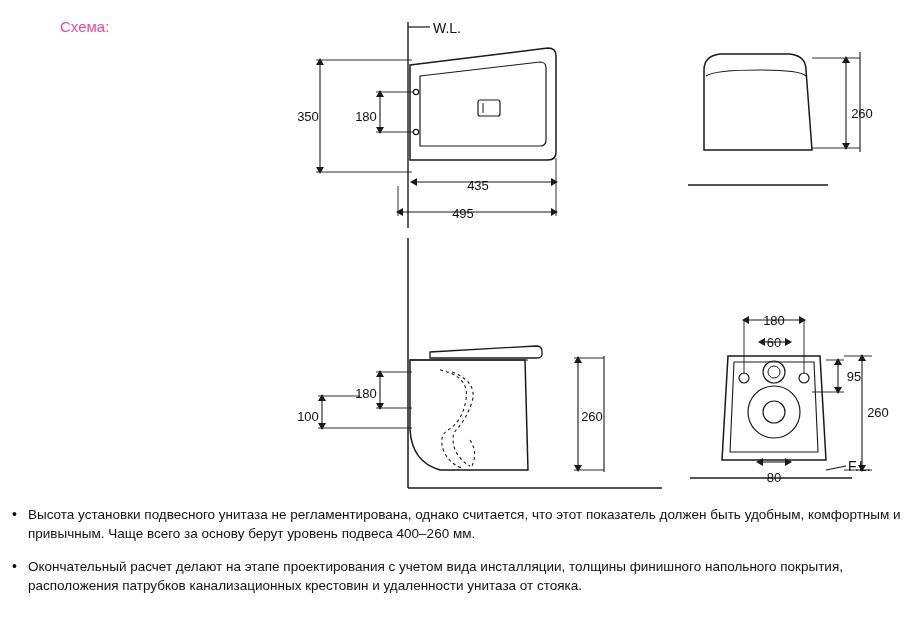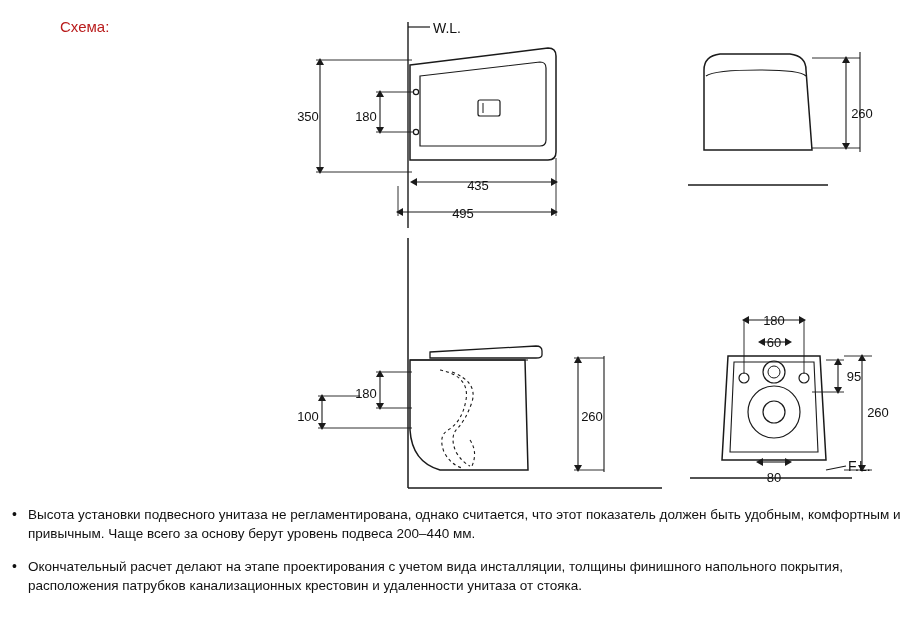--- a/index.html
+++ b/index.html
@@ -3,21 +3,21 @@
 <meta charset="utf-8">
 <style>
   html,body{margin:0;padding:0;}
   body{
     width:910px;height:632px;background:#ffffff;
     font-family:"Liberation Sans", sans-serif;
     color:#1a1a1a;position:relative;overflow:hidden;
   }
   .title{
     position:absolute;left:60px;top:18px;
-    font-size:15px;color:#b91c1c;
+    font-size:15px;color:#ec4899;
   }
   svg.diagram{position:absolute;left:0;top:0;}
   text{font-family:"Liberation Sans", sans-serif;fill:#111;}
   .dim{font-size:13px;}
   .lbl{font-size:14px;}
   .bullets{
     position:absolute;left:12px;top:505px;width:890px;
     font-size:13.5px;line-height:1.42;color:#111;
   }
   .bullet{display:flex;align-items:flex-start;margin-bottom:14px;}
@@ -175,19 +175,19 @@
   <text class="dim" x="774" y="325" text-anchor="middle">180</text>
   <text class="dim" x="774" y="347" text-anchor="middle">60</text>
   <text class="dim" x="854" y="381" text-anchor="middle">95</text>
   <text class="dim" x="878" y="417" text-anchor="middle">260</text>
   <text class="dim" x="774" y="482" text-anchor="middle">80</text>
 </svg>
 
 <div class="bullets">
   <div class="bullet">
     <div class="dot">•</div>
-    <div class="btext">Высота установки подвесного унитаза не регламентирована, однако считается, что этот показатель должен быть удобным, комфортным и привычным. Чаще всего за основу берут уровень подвеса 200–440 мм.</div>
+    <div class="btext">Высота установки подвесного унитаза не регламентирована, однако считается, что этот показатель должен быть удобным, комфортным и привычным. Чаще всего за основу берут уровень подвеса 400–260 мм.</div>
   </div>
   <div class="bullet">
     <div class="dot">•</div>
     <div class="btext">Окончательный расчет делают на этапе проектирования с учетом вида инсталляции, толщины финишного напольного покрытия, расположения патрубков канализационных крестовин и удаленности унитаза от стояка.</div>
   </div>
 </div>
 
 </body></html>

